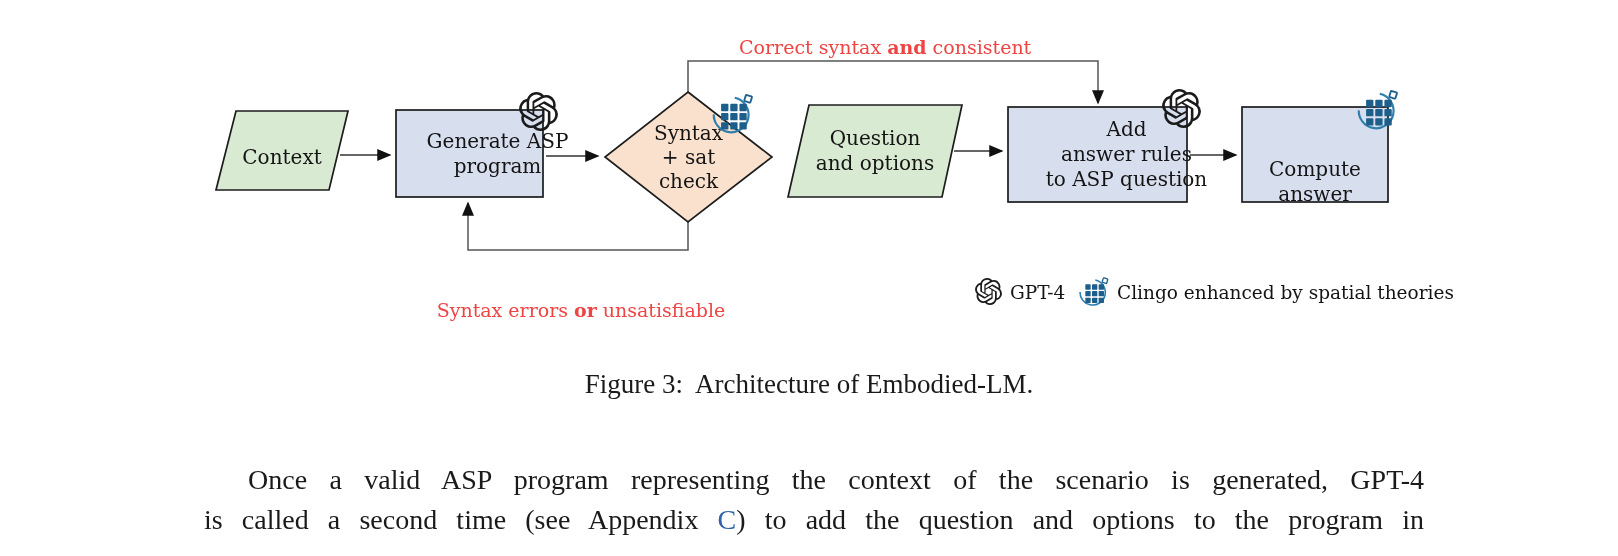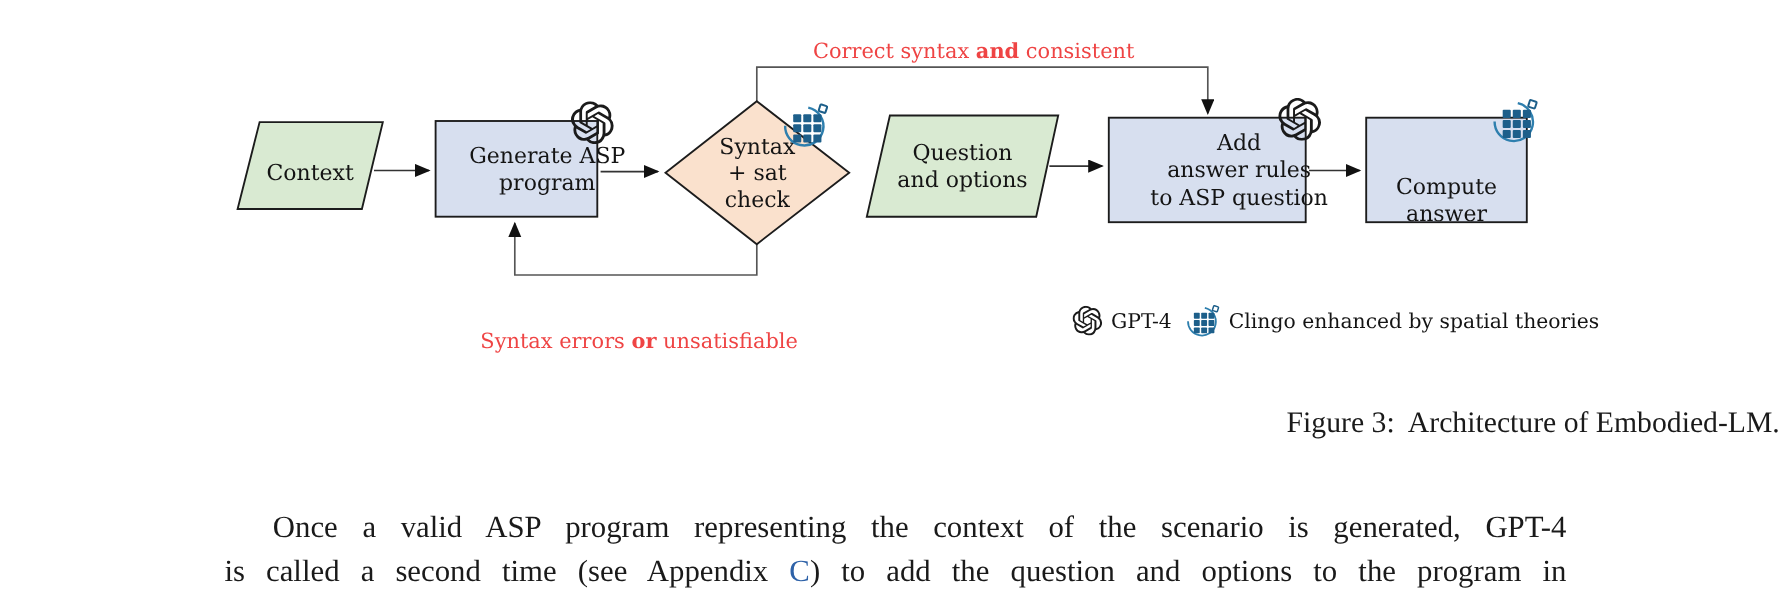--- a/index.html
+++ b/index.html
@@ -18,21 +18,21 @@
     position:absolute; text-align:center; font-size:19px; color:#ef4444;
     white-space:nowrap;
   }
   .edge-label .b { font-weight:700; }
   .icon { position:absolute; }
   .legend-label {
     position:absolute; font-size:18.5px; color:#141414; white-space:nowrap;
     font-weight:500;
   }
   .caption {
-    position:absolute; left:0; top:369px; width:1618px; text-align:right;
+    position:absolute; left:0; top:369px; width:1618px; text-align:center;
     font-family:"Liberation Serif", serif; font-size:27px; color:#1a1a1a;
     white-space:pre;
   }
   .paragraph {
     position:absolute; left:204px; top:460px; width:1220px;
     font-family:"Liberation Serif", serif; font-size:28px; line-height:40px;
     color:#1a1a1a;
   }
   .para-line { text-align:justify; text-align-last:justify; }
   .para-line.first { padding-left:44px; }

